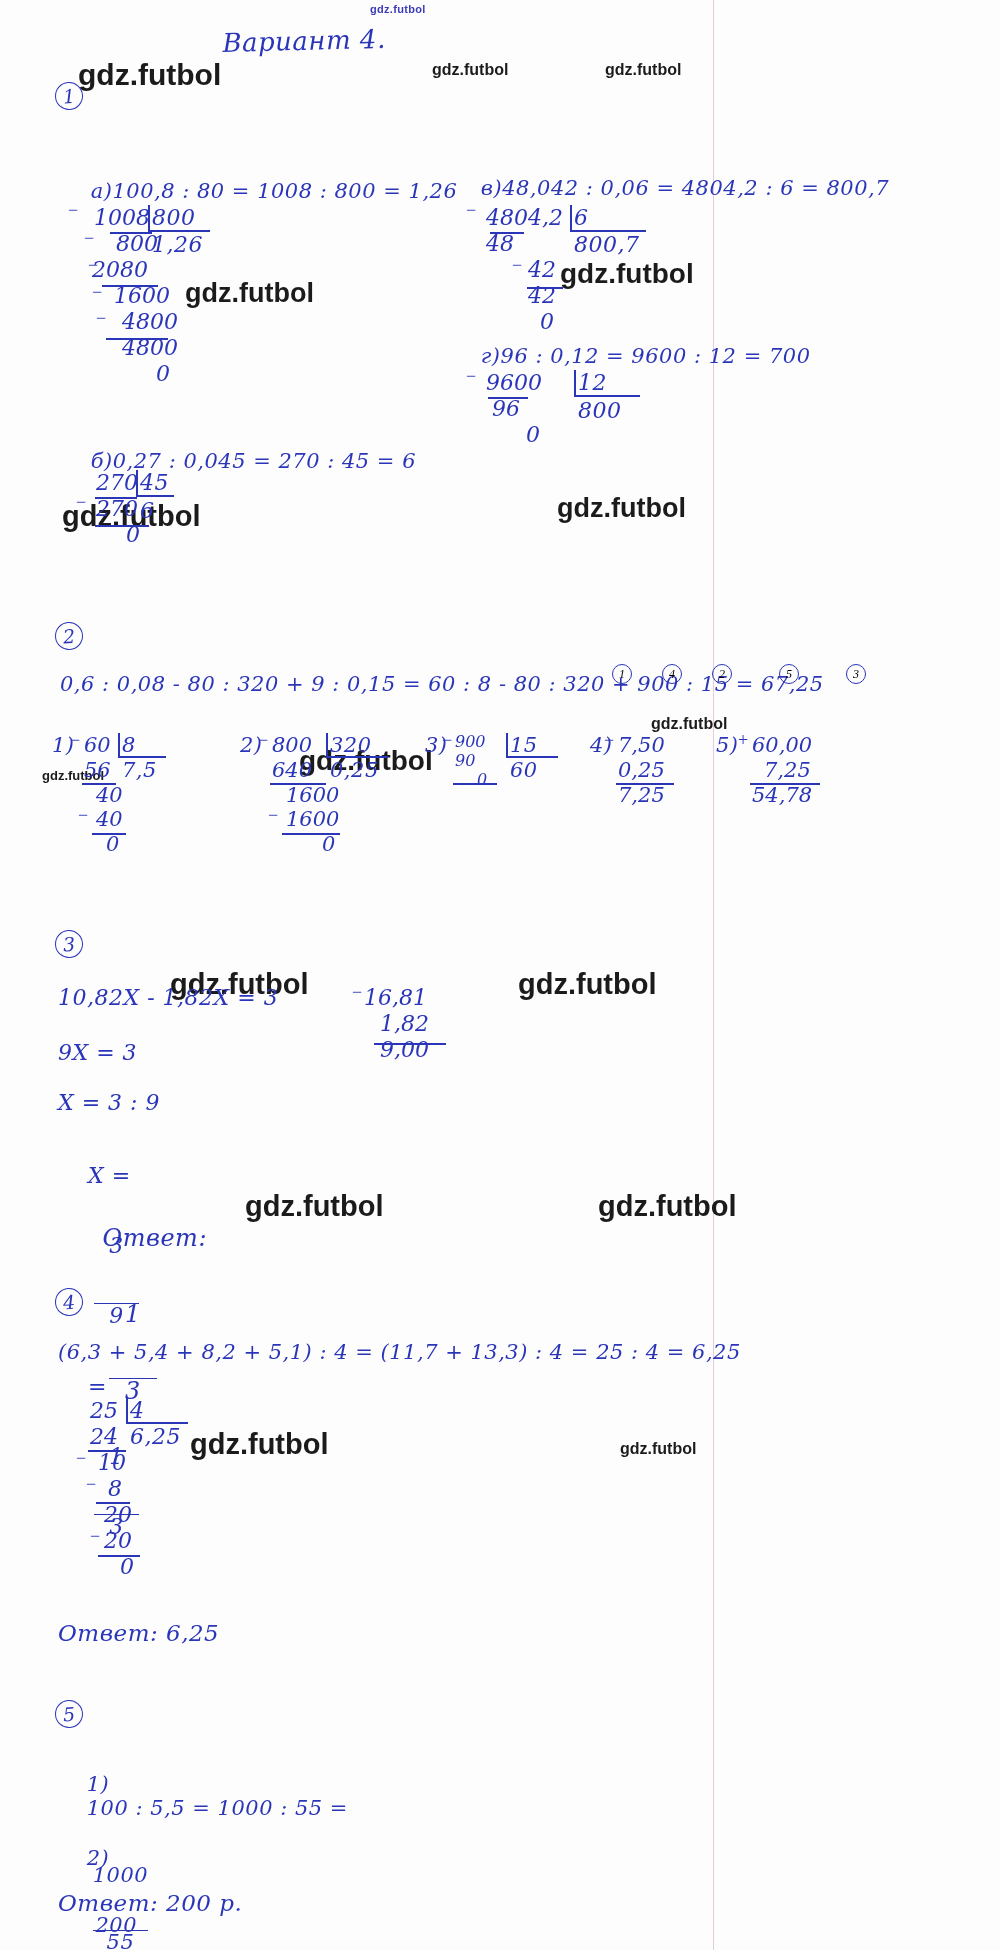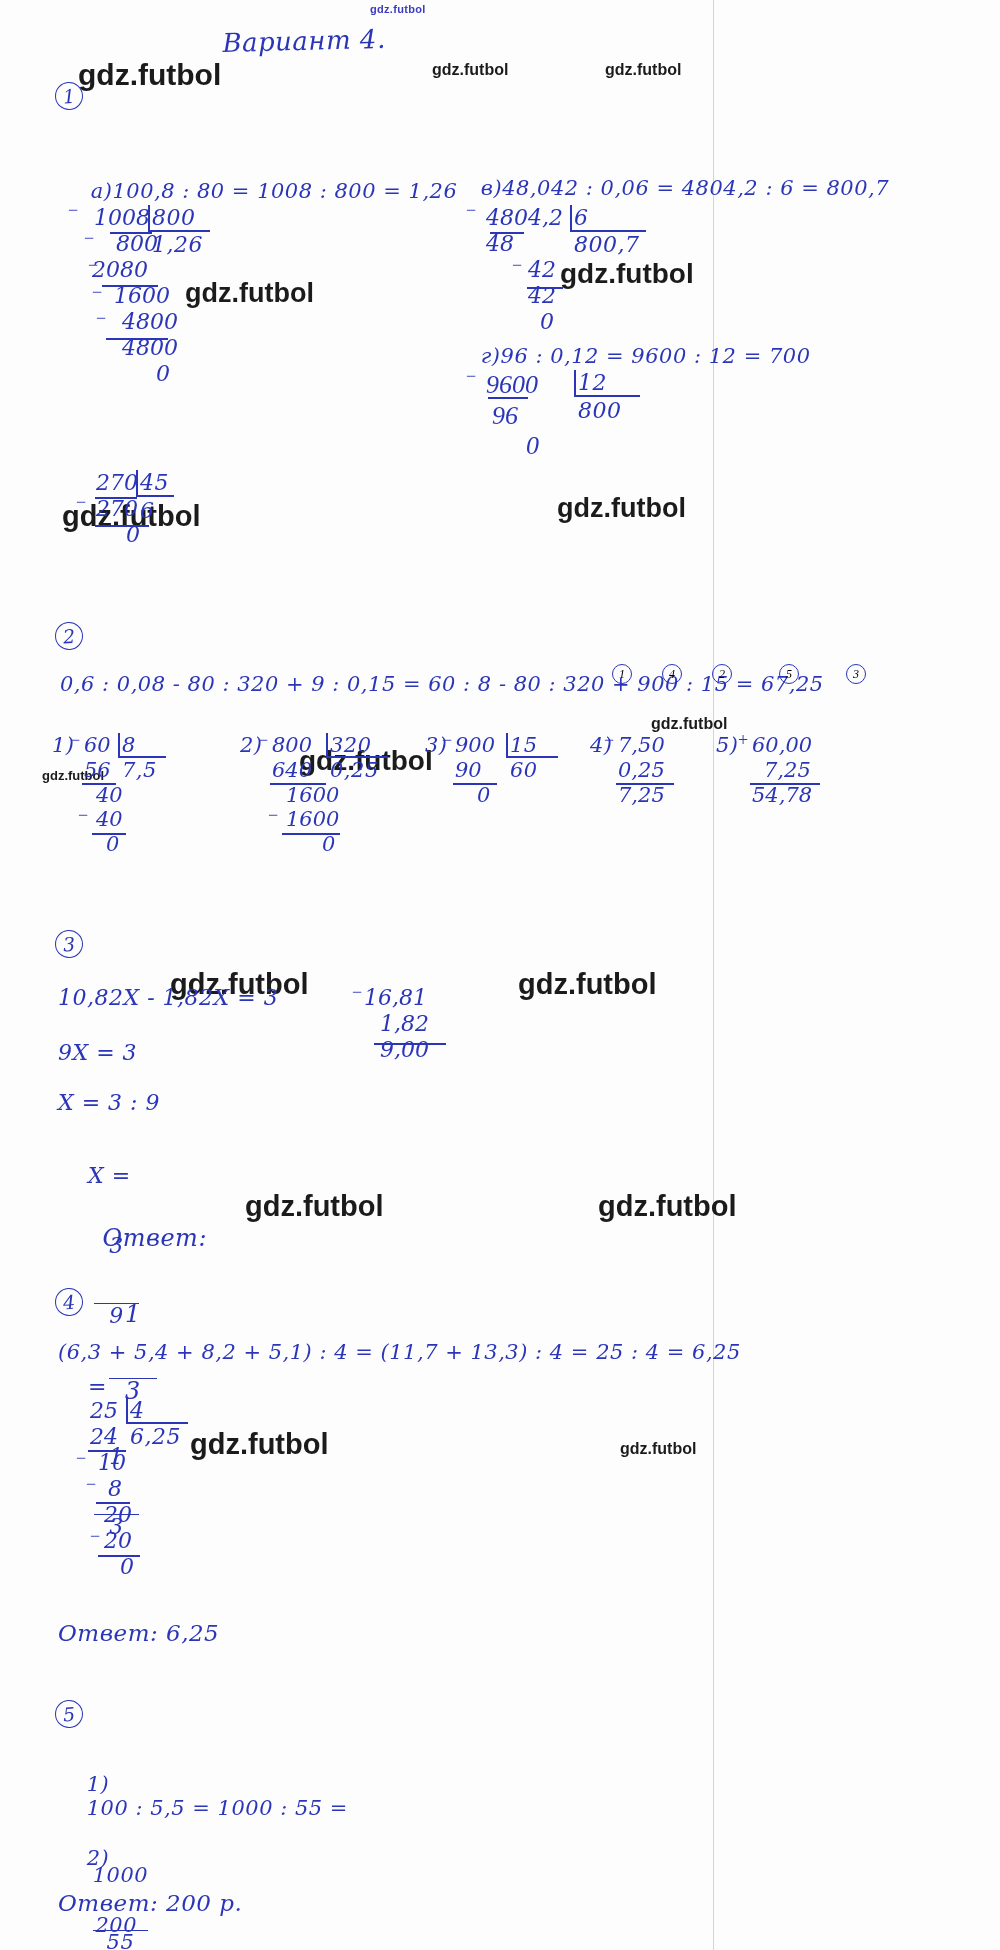--- a/index.html
+++ b/index.html
@@ -165,20 +165,23 @@
   <div class="hbar" style="left:148px; top:230px; width:62px;"></div>
   <div class="hbar" style="left:110px; top:232px; width:42px;"></div>
   <div class="hbar" style="left:102px; top:285px; width:56px;"></div>
   <div class="hbar" style="left:106px; top:338px; width:62px;"></div>
   <div class="minus" style="left:68px; top:200px;">−</div>
   <div class="minus" style="left:84px; top:228px;">−</div>
   <div class="minus" style="left:88px; top:255px;">−</div>
   <div class="minus" style="left:92px; top:282px;">−</div>
   <div class="minus" style="left:96px; top:308px;">−</div>
 
+  <div class="hw md" style="left:62px; top:425px;">
+    <span>б)</span><span>0,27 : 0,045 = 270 : 45 = 6</span>
+  </div>
   <div class="ldiv" style="left:88px; top:470px; font-size:22px;">
     <div class="row" style="margin-left:8px;"><span>270</span></div>
     <div class="row" style="margin-left:8px;"><span>270</span></div>
     <div class="row" style="margin-left:38px;"><span>0</span></div>
   </div>
   <div class="hw md" style="left:140px; top:470px; font-size:22px;">45</div>
   <div class="hw md" style="left:140px; top:498px; font-size:22px;">6</div>
   <div class="vbar" style="left:136px; top:470px; height:26px;"></div>
   <div class="hbar" style="left:136px; top:495px; width:38px;"></div>
   <div class="hbar" style="left:95px; top:497px; width:42px;"></div>
@@ -200,21 +203,21 @@
   <div class="vbar" style="left:570px; top:205px; height:26px;"></div>
   <div class="hbar" style="left:570px; top:230px; width:76px;"></div>
   <div class="hbar" style="left:490px; top:232px; width:34px;"></div>
   <div class="hbar" style="left:527px; top:287px; width:36px;"></div>
   <div class="minus" style="left:466px; top:200px;">−</div>
   <div class="minus" style="left:512px; top:255px;">−</div>
 
   <div class="hw md" style="left:452px; top:320px;">
     <span>г)</span><span>96 : 0,12 = 9600 : 12 = 700</span>
   </div>
-  <div class="ldiv" style="left:478px; top:370px; font-size:26px;font-family:Liberation Serif, serif;">
+  <div class="ldiv" style="left:478px; top:370px; font-size:22px;">
     <div class="row" style="margin-left:8px;"><span>9600</span></div>
     <div class="row" style="margin-left:14px;"><span>96</span></div>
     <div class="row" style="margin-left:48px;"><span>0</span></div>
   </div>
   <div class="hw md" style="left:578px; top:370px; font-size:22px;">12</div>
   <div class="hw md" style="left:578px; top:398px; font-size:22px;">800</div>
   <div class="vbar" style="left:574px; top:370px; height:26px;"></div>
   <div class="hbar" style="left:574px; top:395px; width:66px;"></div>
   <div class="hbar" style="left:488px; top:397px; width:40px;"></div>
   <div class="minus" style="left:466px; top:366px;">−</div>
@@ -256,21 +259,21 @@
   <div class="hw md" style="left:330px; top:733px;">320</div>
   <div class="hw md" style="left:330px; top:758px;">0,25</div>
   <div class="vbar" style="left:326px; top:733px; height:24px;"></div>
   <div class="hbar" style="left:326px; top:756px; width:62px;"></div>
   <div class="hbar" style="left:270px; top:783px; width:56px;"></div>
   <div class="hbar" style="left:282px; top:833px; width:58px;"></div>
   <div class="minus" style="left:258px; top:730px;">−</div>
   <div class="minus" style="left:268px; top:805px;">−</div>
 
   <div class="hw md" style="left:425px; top:733px;">3)</div>
-  <div class="ldiv" style="left:455px; top:733px; font-size:21px;">
+  <div class="ldiv" style="left:455px; top:733px; font-size:16px;">
     <div class="row"><span>900</span></div>
     <div class="row"><span>90</span></div>
     <div class="row" style="margin-left:22px;"><span>0</span></div>
   </div>
   <div class="hw md" style="left:510px; top:733px;">15</div>
   <div class="hw md" style="left:510px; top:758px;">60</div>
   <div class="vbar" style="left:506px; top:733px; height:24px;"></div>
   <div class="hbar" style="left:506px; top:756px; width:52px;"></div>
   <div class="hbar" style="left:453px; top:783px; width:44px;"></div>
   <div class="minus" style="left:442px; top:730px;">−</div>

